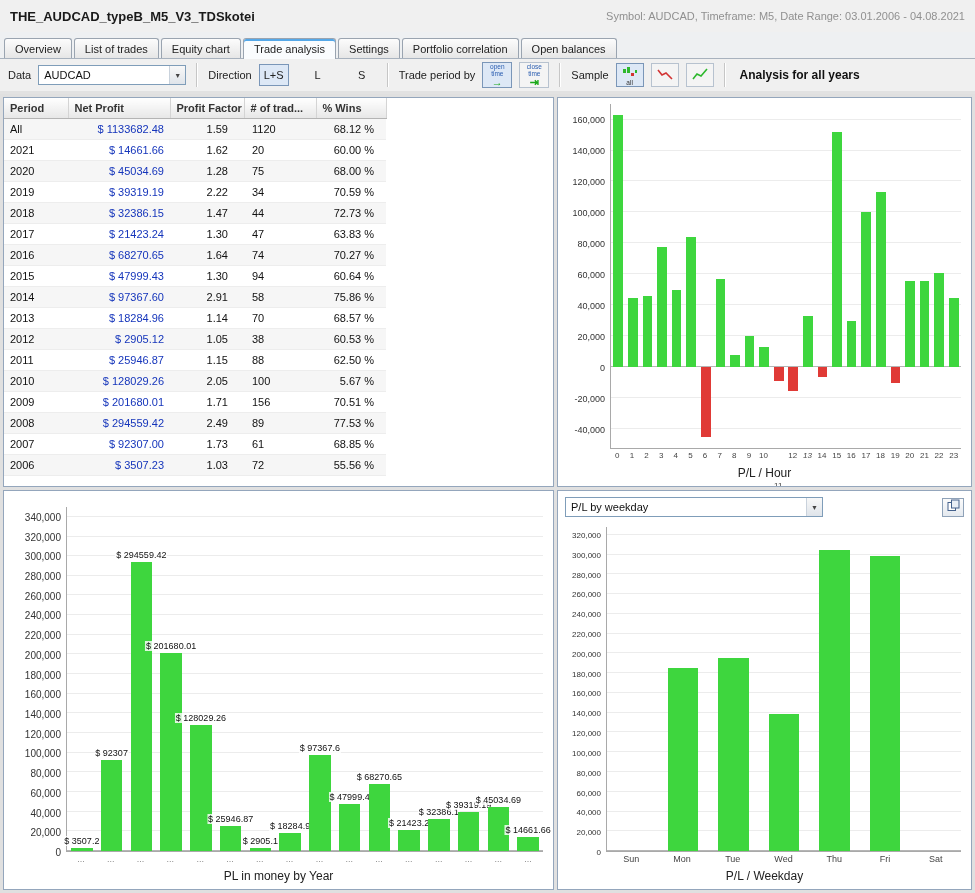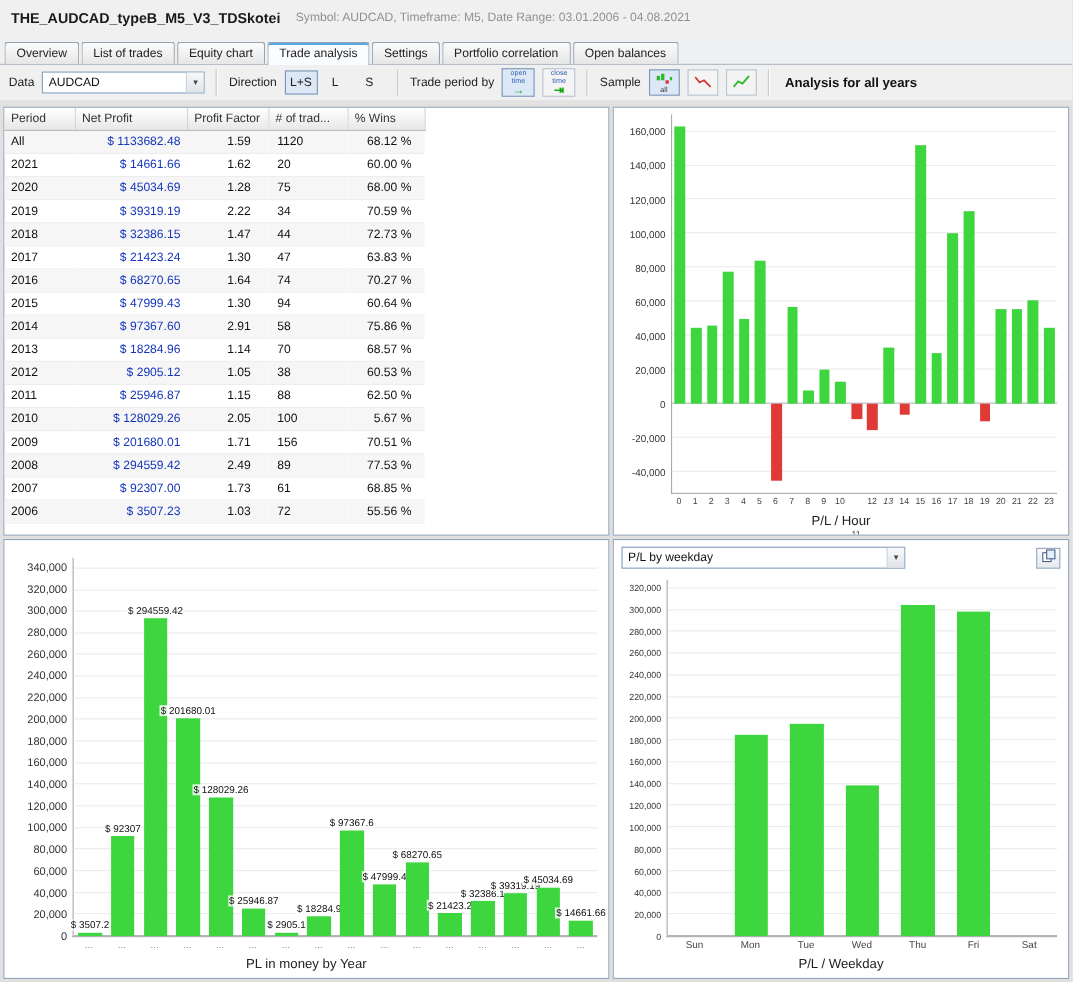--- a/index.html
+++ b/index.html
@@ -1,54 +1,54 @@
 <!DOCTYPE html>
 <html><head>
 <meta charset="utf-8">
 <style>
   * { margin:0; padding:0; box-sizing:border-box; }
   body { font-family:"Liberation Sans", sans-serif; background:#dcdcdc; }
   .app { width:975px; height:893px; background:#f0f0f0; position:relative; overflow:hidden; }
 
   
-  .titlebar { height:32px; display:flex; align-items:center; padding:0 10px; gap:14px; }
+  .titlebar { height:32px; display:flex; align-items:center; padding:0 10px; gap:14px;justify-content:space-between; }
   .title { font-weight:bold; font-size:13px; color:#1a1a1a; white-space:nowrap; }
   .subtitle { font-size:11px; color:#909090; white-space:nowrap; }
 
   
   .tabbar { height:27px; display:flex; align-items:flex-end; padding:0 4px; gap:2px; border-bottom:1px solid #a8b2be; background:#eef0f2; }
   .tab { font-size:11px; color:#222; padding:4px 10px 3px; background:linear-gradient(#fcfcfc,#e6e6e6); border:1px solid #9aa4b0; border-bottom:none; border-radius:3px 3px 0 0; cursor:default; position:relative; }
   .tab.active { background:#fafcfe; box-shadow:inset 0 2px 0 #55a8e8; margin-bottom:-1px; padding-bottom:4px; z-index:2; }
 
   
   .toolbar { height:35px; display:flex; align-items:center; padding:0 8px; gap:7px; background:#f0f0f0; border-bottom:3px solid #e2e2e2; }
   .tb-label { font-size:11px; color:#222; white-space:nowrap; }
   .tb-sep { width:2px; height:24px; border-left:1px solid #c6c6c6; border-right:1px solid #ffffff; margin:0 3px; }
   .combobox { display:flex; align-items:center; justify-content:space-between; background:#fff; border:1px solid #7f9db9; height:20px; font-size:11px; color:#111; }
   .combobox .combo-val { padding:0 5px; white-space:nowrap; overflow:hidden; }
   .combo-btn { width:16px; height:18px; display:flex; align-items:center; justify-content:center; font-size:7px; color:#444; background:linear-gradient(#f8f8f8,#dfe4ea); border-left:1px solid #c9d2dc; }
   .data-combo { width:148px; }
-  .btn-group { display:flex; gap:1px; }
+  .btn-group { display:flex; gap:14px; }
   .dir-btn { font-size:11px; width:30px; height:22px; background:transparent; border:1px solid transparent; cursor:default; color:#222; font-family:inherit; }
   .dir-btn.pressed { background:#dde8f6; border:1px solid #7a96b8; }
   .icon-btn { height:26px; min-width:28px; background:#f4f4f4; border:1px solid #b7c2cf; display:flex; flex-direction:column; align-items:center; justify-content:center; cursor:default; padding:1px 2px; }
   .icon-btn.pressed { background:#dde8f6; border-color:#7a96b8; }
   .tp-txt { font-size:6.5px; line-height:7px; color:#2a5db0; width:24px; text-align:center; }
   .tp-arrow { font-size:11px; line-height:10px; color:#18a818; font-weight:bold; }
   .sample-btn { height:24px; width:26px; }
   .sample-all-label { font-size:6.5px; line-height:6px; color:#333; }
   .analysis-label { font-size:12px; font-weight:bold; color:#111; white-space:nowrap; margin-left:4px; }
 
   
   .content { position:absolute; top:94px; left:0; width:975px; height:799px; display:grid; grid-template-columns:551px 1fr; grid-template-rows:390px 1fr; gap:3px; padding:3px; background:#e0e0e0; }
   .panel { background:#ffffff; border:1px solid #94a6bc; overflow:hidden; display:flex; flex-direction:column; position:relative; }
 
   
   .trades-table { border-collapse:collapse; font-size:11px; table-layout:fixed; width:382px; }
-  .trades-table th { font-weight:normal; text-align:left; font-size:11px; color:#333; background:linear-gradient(#ffffff,#e7e7e7); border-right:1px solid #d4d4d4; border-bottom:1px solid #b4b4b4; padding:3px 6px; height:20px; white-space:nowrap; overflow:hidden; }
+  .trades-table th { font-weight:bold; text-align:left; font-size:11px; color:#333; background:linear-gradient(#ffffff,#e7e7e7); border-right:1px solid #d4d4d4; border-bottom:1px solid #b4b4b4; padding:3px 6px; height:20px; white-space:nowrap; overflow:hidden; }
   .trades-table td { padding:3px 6px; border-bottom:1px solid #ededed; color:#111; white-space:nowrap; overflow:hidden; height:21px; }
   .trades-table tr.striped td { background:#f6f6f6; }
   td.c-profit { text-align:right; }
   td.c-pf { text-align:right; padding-right:16px; }
   td.c-trades { text-align:left; padding-left:8px; }
   td.c-wins { text-align:right; padding-right:12px; }
 
   
   .panel-head { display:flex; align-items:center; justify-content:space-between; padding:6px 7px 4px; }
   .chart-select { width:258px; }

